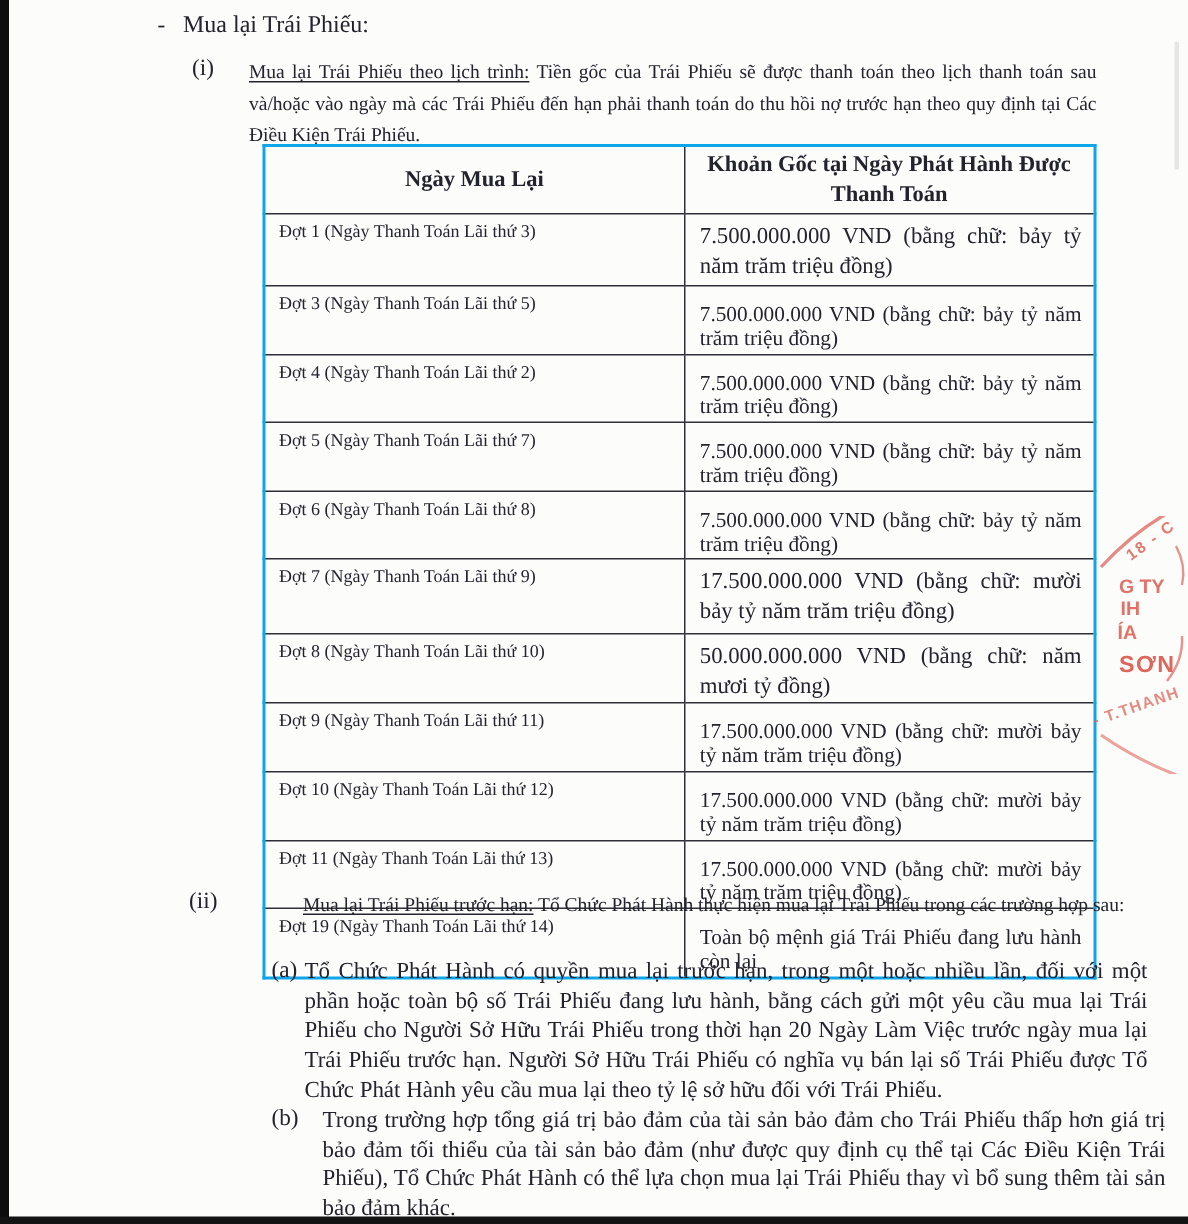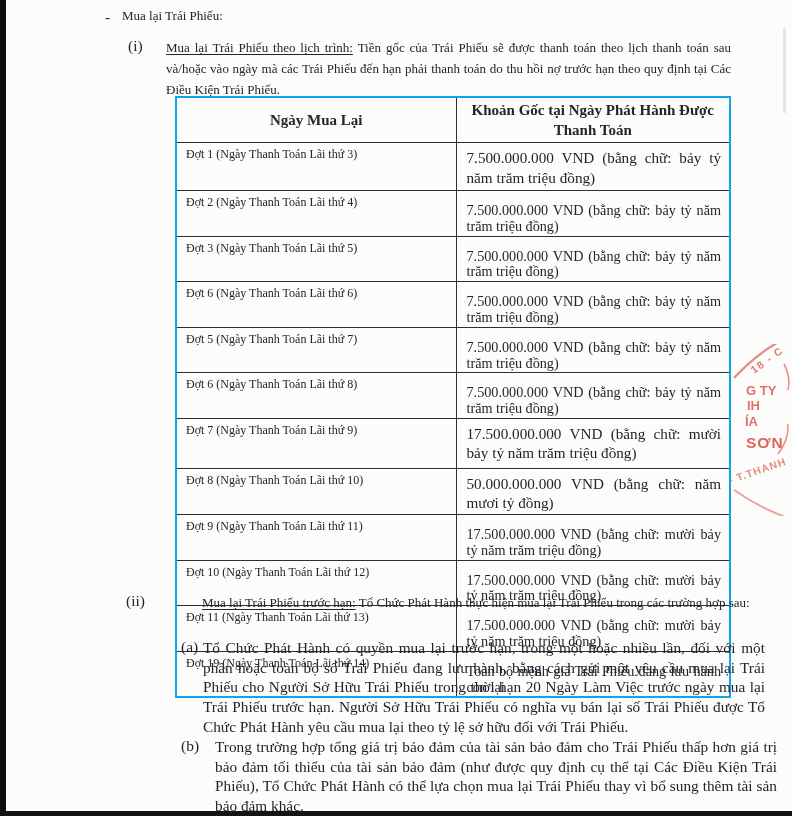--- a/index.html
+++ b/index.html
@@ -12,21 +12,21 @@
   
   #left-edge{left:0;top:0;width:6px;height:816px;background:#0d0d0d;}
   #bottom-edge{left:0;top:811px;width:792px;height:5px;background:#141414;}
   #artifact-line{left:783px;top:28px;width:3px;height:85px;background:#d9d9d9;opacity:.65;}
   
   .para{font-size:13px;line-height:21px;text-align:justify;}
   .para-small{font-size:15.3px;line-height:19.7px;text-align:justify;}
   .marker{font-size:15.5px;}
   .u{text-decoration:underline;text-underline-offset:2px;}
   #bullet-dash{left:105px;top:8px;font-size:15.5px;}
-  #bullet-label{left:122px;top:8px;font-size:13px;}
+  #bullet-label{left:122px;top:8px;font-size:16px;}
   #item-i-marker{left:128px;top:37px;}
   #item-i-text{left:166px;top:37px;width:565px;}
   #item-ii-marker{left:126px;top:592px;}
   #item-ii-text{left:166px;top:592px;width:600px;margin-left:36px;}
   #item-a-marker{left:181px;top:638px;}
   #item-b-marker{left:181px;top:737px;}
   #item-a-text{left:203px;top:638px;width:562px;}
   #item-b-text{left:203px;top:737px;width:562px;margin-left:12px;}
   
   #sched-table{left:175px;top:96px;}
@@ -72,29 +72,25 @@
       <tbody>
         <tr class="h-head">
           <th>Ngày Mua Lại</th>
           <th>Khoản Gốc tại Ngày Phát Hành Được Thanh Toán</th>
         </tr>
         <tr class="h-r1">
           <td class="period">Đợt 1 (Ngày Thanh Toán Lãi thứ 3)</td>
           <td class="amount big">7.500.000.000 VND (bằng chữ: bảy tỷ năm trăm triệu đồng)</td>
         </tr>
         <tr class="h-sm">
-          <td class="period">Đợt 2 (Ngày Thanh Toán Lãi thứ 4)</td>
-          <td class="amount">7.500.000.000 VND (bằng chữ: bảy tỷ năm trăm triệu đồng)</td>
-        </tr>
-        <tr class="h-sm">
           <td class="period">Đợt 3 (Ngày Thanh Toán Lãi thứ 5)</td>
           <td class="amount">7.500.000.000 VND (bằng chữ: bảy tỷ năm trăm triệu đồng)</td>
         </tr>
         <tr class="h-sm">
-          <td class="period">Đợt 6 (Ngày Thanh Toán Lãi thứ 6)</td>
+          <td class="period">Đợt 4 (Ngày Thanh Toán Lãi thứ 2)</td>
           <td class="amount">7.500.000.000 VND (bằng chữ: bảy tỷ năm trăm triệu đồng)</td>
         </tr>
         <tr class="h-sm">
           <td class="period">Đợt 5 (Ngày Thanh Toán Lãi thứ 7)</td>
           <td class="amount">7.500.000.000 VND (bằng chữ: bảy tỷ năm trăm triệu đồng)</td>
         </tr>
         <tr class="h-sm">
           <td class="period">Đợt 6 (Ngày Thanh Toán Lãi thứ 8)</td>
           <td class="amount">7.500.000.000 VND (bằng chữ: bảy tỷ năm trăm triệu đồng)</td>
         </tr>

